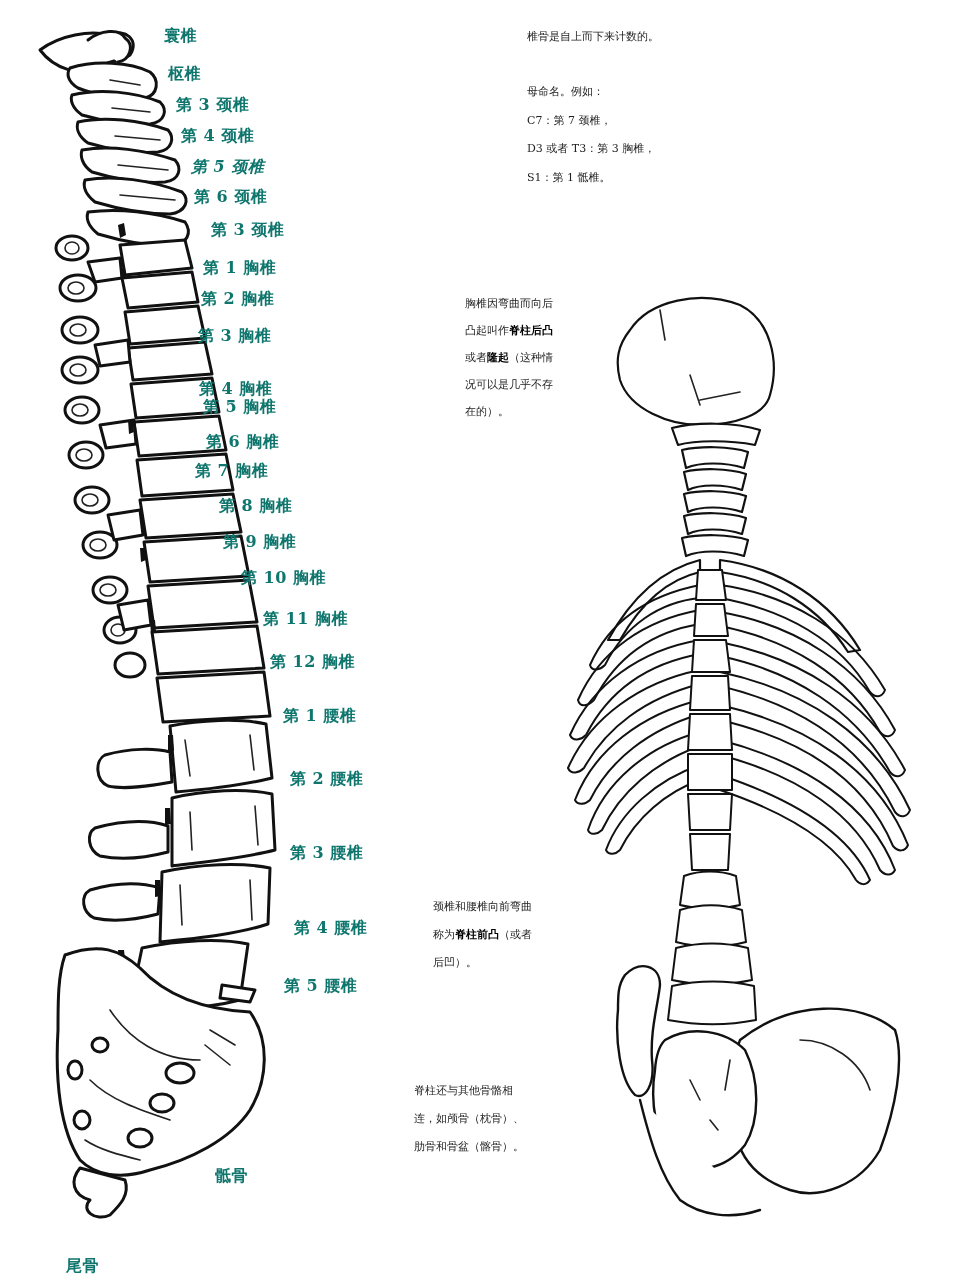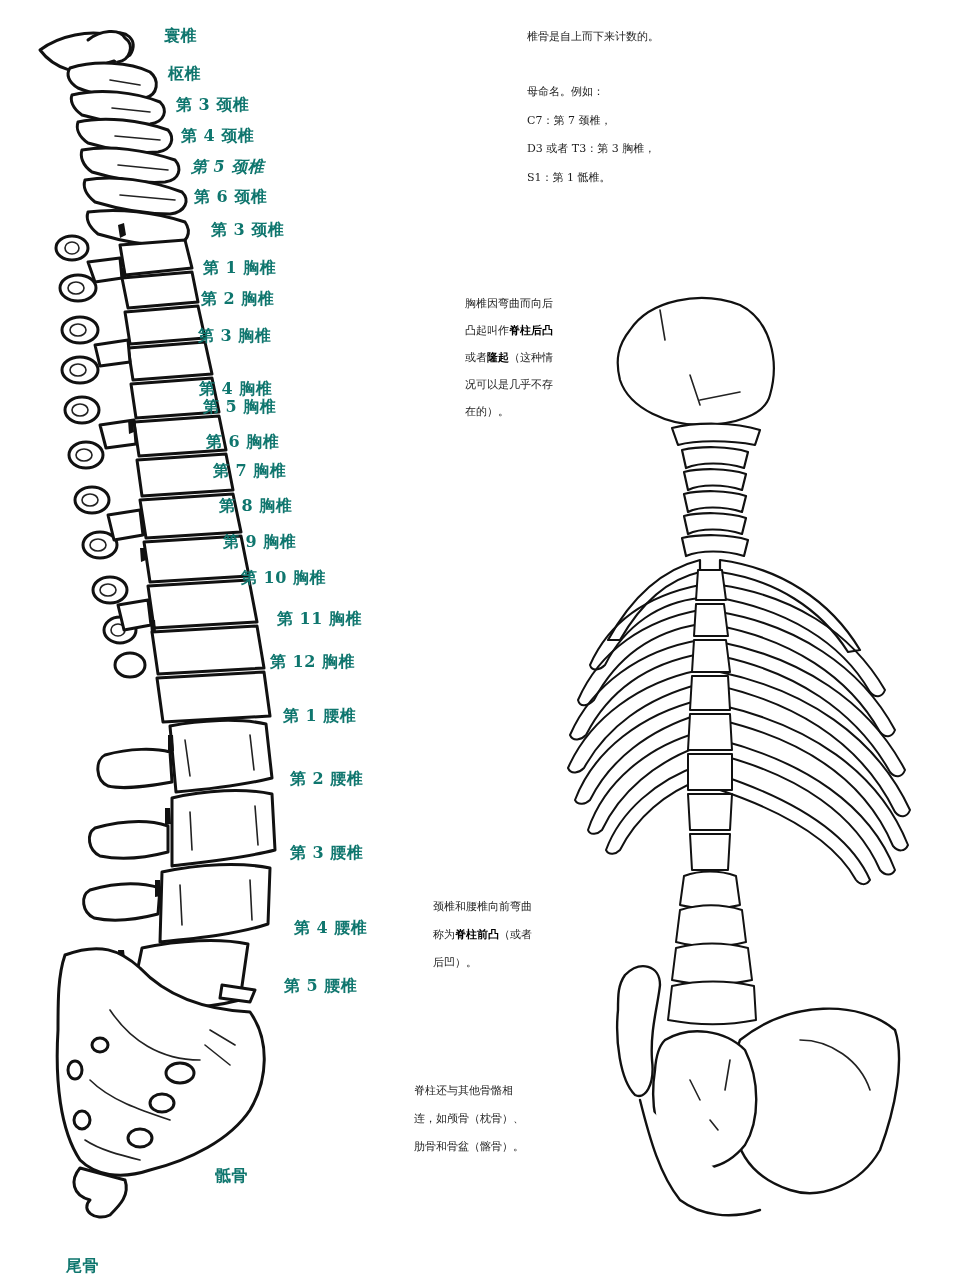--- a/index.html
+++ b/index.html
@@ -176,25 +176,25 @@
 <div class="label" style="left:191px;top:157px;font-style:italic;">第 5 颈椎</div>
 <div class="label" style="left:194px;top:187px;">第 6 颈椎</div>
 <div class="label" style="left:211px;top:220px;">第 3 颈椎</div>
 
 <div class="label" style="left:203px;top:258px;">第 1 胸椎</div>
 <div class="label" style="left:201px;top:289px;">第 2 胸椎</div>
 <div class="label" style="left:198px;top:326px;">第 3 胸椎</div>
 <div class="label" style="left:199px;top:363px;margin-top:16px;">第 4 胸椎</div>
 <div class="label" style="left:203px;top:397px;">第 5 胸椎</div>
 <div class="label" style="left:206px;top:432px;">第 6 胸椎</div>
-<div class="label" style="left:213px;top:461px;">第 7 胸椎</div>
+<div class="label" style="left:195px;top:461px;">第 7 胸椎</div>
 <div class="label" style="left:219px;top:496px;">第 8 胸椎</div>
 <div class="label" style="left:223px;top:532px;">第 9 胸椎</div>
 <div class="label" style="left:241px;top:568px;">第 10 胸椎</div>
-<div class="label" style="left:277px;top:609px;text-align:right;">第 11 胸椎</div>
+<div class="label" style="left:263px;top:609px;text-align:right;">第 11 胸椎</div>
 <div class="label" style="left:270px;top:652px;">第 12 胸椎</div>
 
 <div class="label" style="left:283px;top:706px;">第 1 腰椎</div>
 <div class="label" style="left:290px;top:769px;">第 2 腰椎</div>
 <div class="label" style="left:290px;top:843px;text-align:center;">第 3 腰椎</div>
 <div class="label" style="left:294px;top:918px;">第 4 腰椎</div>
 <div class="label" style="left:284px;top:976px;">第 5 腰椎</div>
 
 <div class="label" style="left:215px;top:1166px;">骶骨</div>
 <div class="label" style="left:66px;top:1256px;">尾骨</div>

